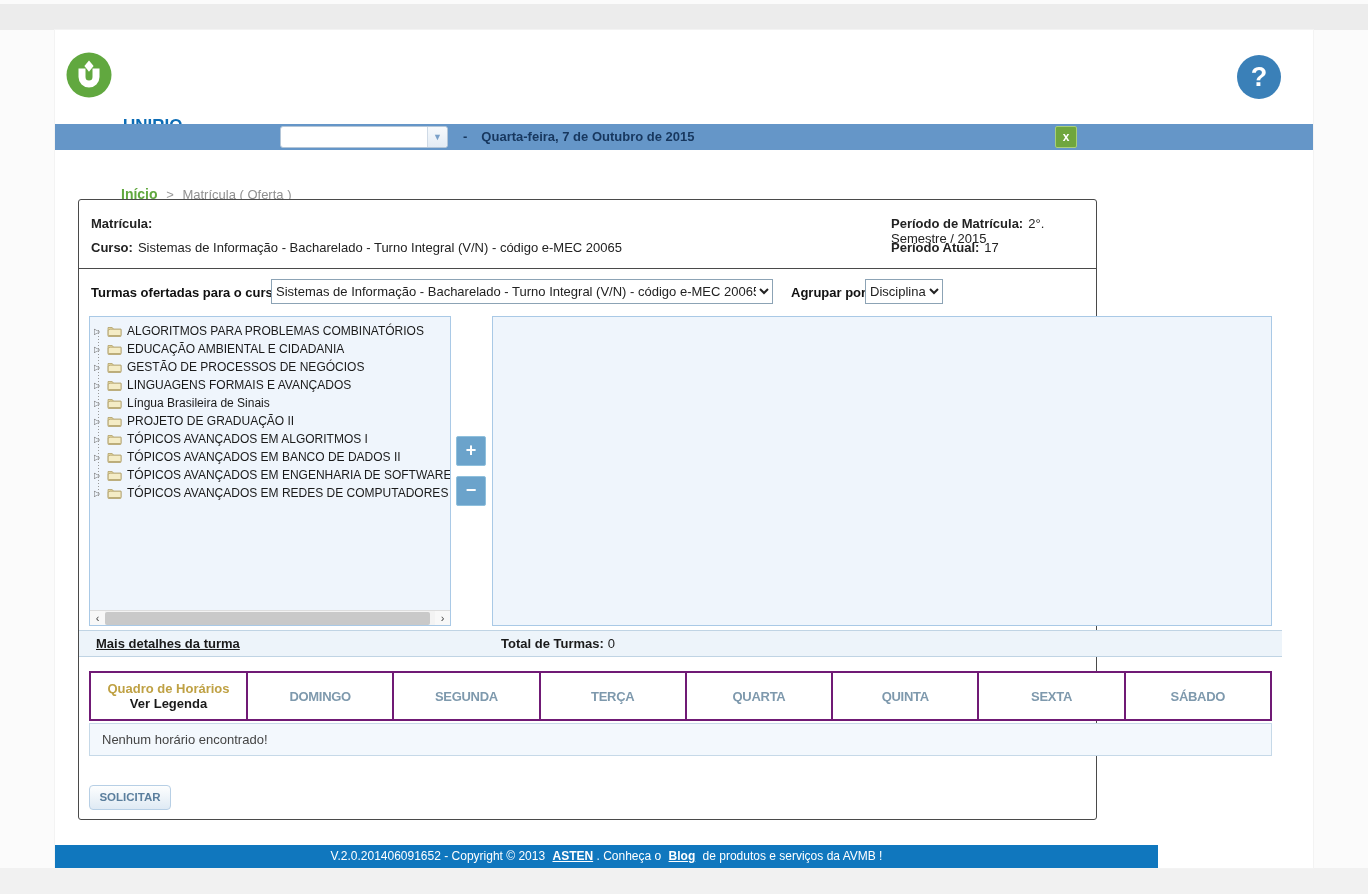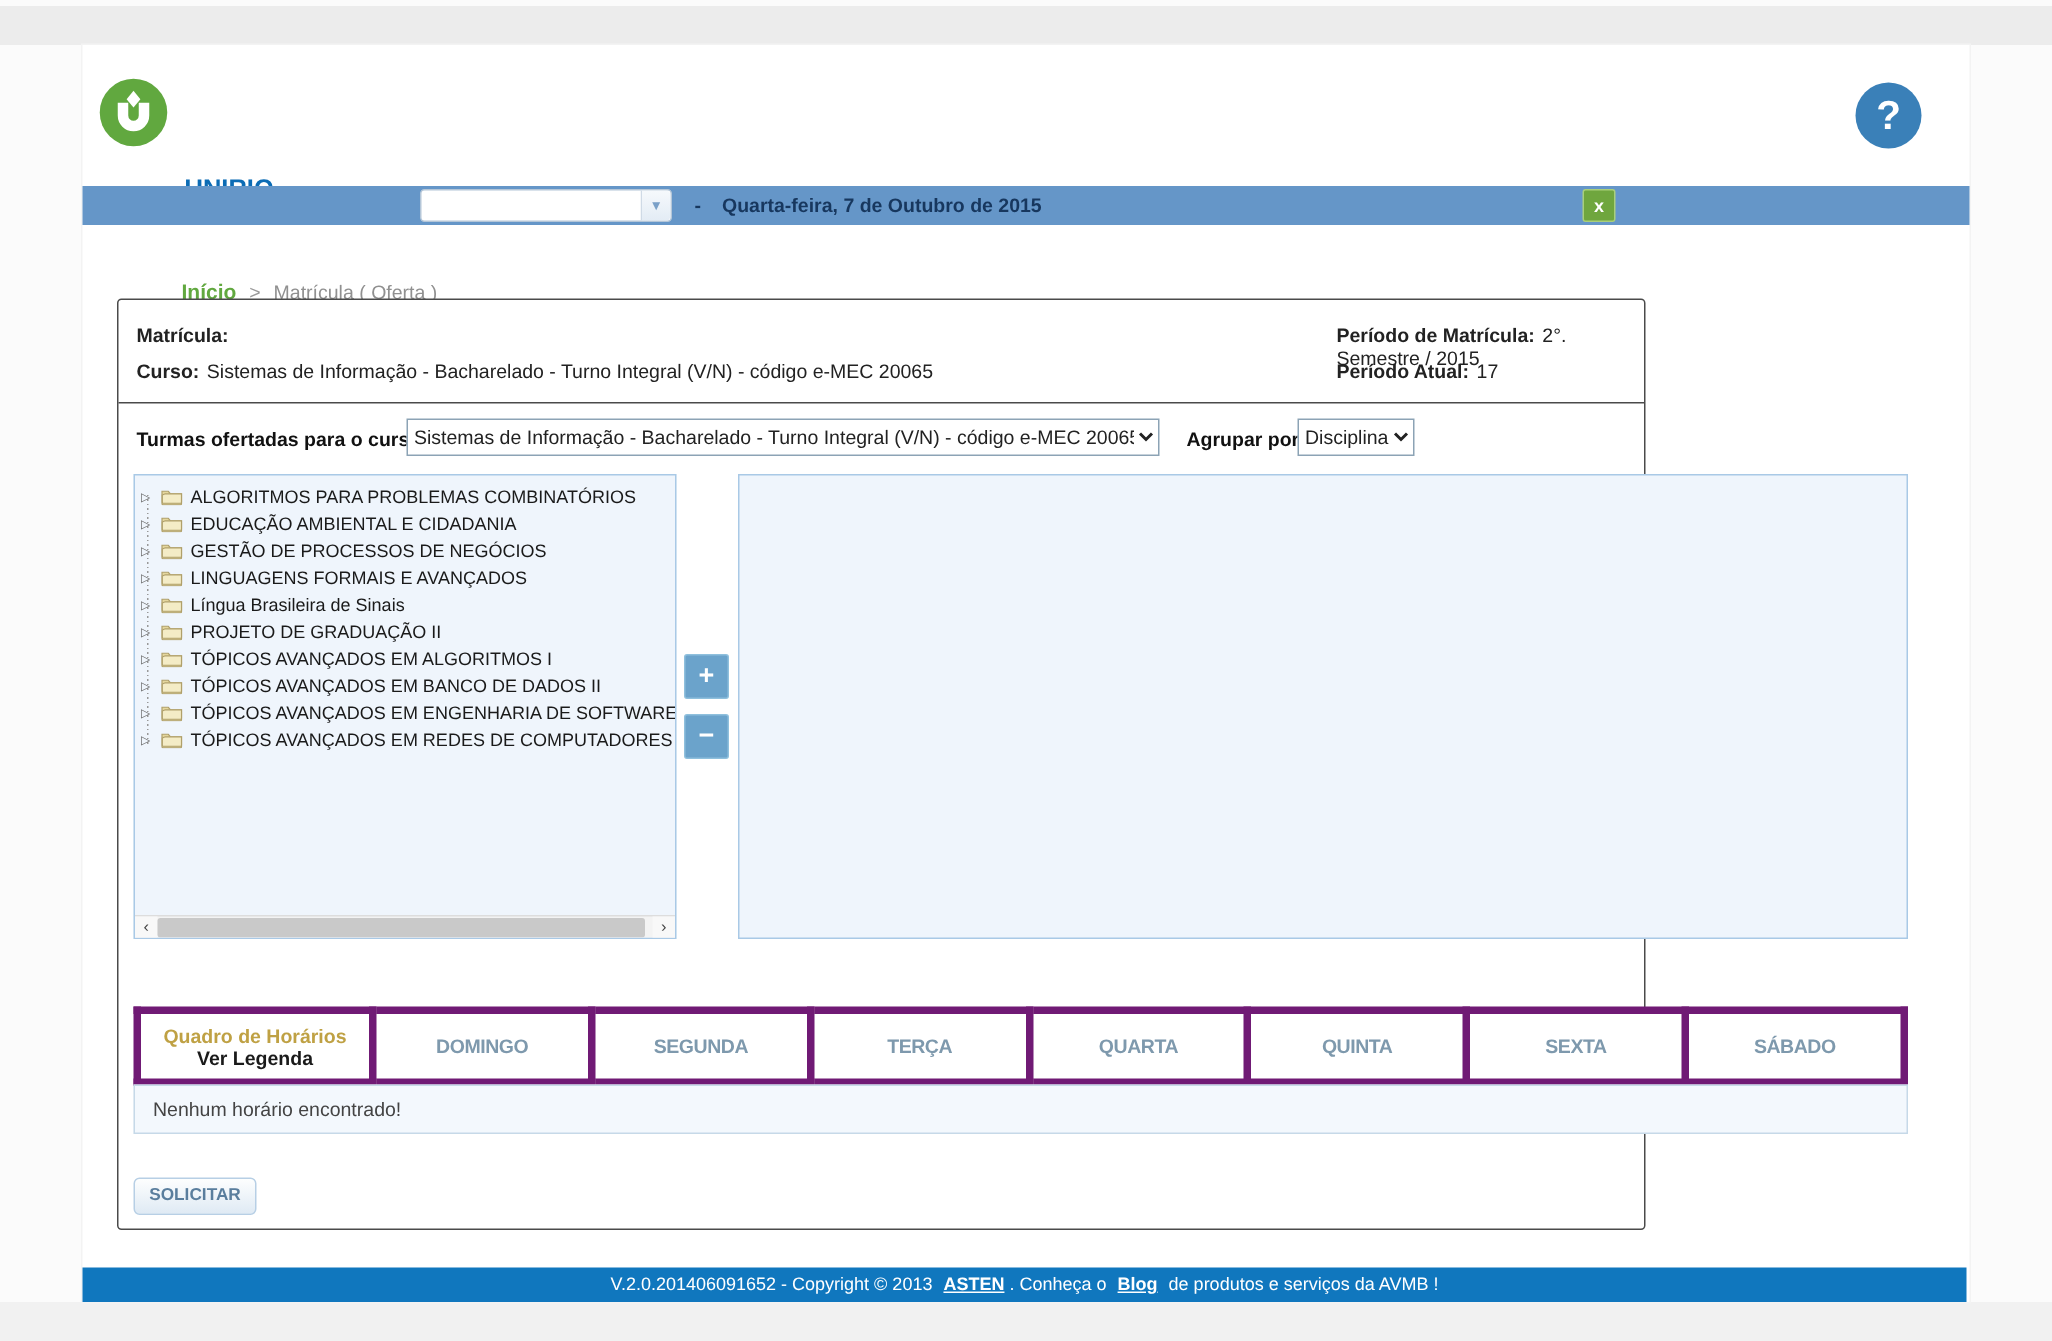--- a/index.html
+++ b/index.html
@@ -81,34 +81,34 @@
   
   .details{position:absolute;left:0;top:430px;width:1203px;height:27px;background:#edf4fa;
     border-top:1px solid #c0d4e4;border-bottom:1px solid #c0d4e4;font-size:13px;color:#1a1a1a;}
   .details .link{position:absolute;left:17px;top:5px;font-weight:bold;text-decoration:underline;cursor:pointer;}
   .details .total{position:absolute;left:422px;top:5px;}
   .details .total b{font-weight:bold;}
   .details .total .val{font-weight:normal;margin-left:4px;}
 
   
   .sched{position:absolute;left:10px;top:471px;width:1183px;border-collapse:collapse;table-layout:fixed;}
-  .sched td{border:5px solid #701a75;background:#fff;height:48px;text-align:center;vertical-align:middle;}
+  .sched td{border:2px solid #701a75;background:#fff;height:48px;text-align:center;vertical-align:middle;}
   .sched .corner{width:157px;}
   .corner .t1{color:var(--gold);font-weight:bold;font-size:13px;}
   .corner .t2{color:#1a1a1a;font-weight:bold;font-size:13px;cursor:pointer;}
   .day-cell{color:var(--day-text);font-weight:bold;font-size:13px;letter-spacing:-.3px;}
   .empty-row{position:absolute;left:10px;top:523px;width:1183px;height:33px;background:#f3f8fd;border:1px solid #c6d9e8;
     font-size:13px;color:#444;line-height:31px;padding-left:12px;}
 
   .submit-btn{position:absolute;left:10px;top:585px;width:82px;height:25px;border:1px solid #b7cfe5;border-radius:4px;
     background:linear-gradient(#fdfefe,#dfeaf4);color:var(--button-text);font-weight:bold;font-size:11.5px;
     text-align:center;line-height:23px;cursor:pointer;}
 
   
-  .footer{position:absolute;left:0;top:815px;width:1256px;height:23px;background:var(--footer-blue);
+  .footer{position:absolute;left:0;top:815px;width:1103px;height:23px;background:var(--footer-blue);
     color:#fff;font-size:12px;text-align:center;line-height:23px;}
   .footer span{margin-left:4px;}
   .footer span:first-child{margin-left:0;}
   .footer .flink{font-weight:bold;text-decoration:underline;cursor:pointer;}
   .footer .nosp{margin-left:0;}
 </style>
 </head>
 <body>
 
 <div class="page">
@@ -282,20 +282,24 @@
           </div>
           <div class="hs-arrow">›</div>
         </div>
       </div>
 
       <div class="mv-btn mv-add">+</div>
       <div class="mv-btn mv-rem">−</div>
 
       <div class="target-pane"></div>
 
+      <div class="details">
+        <span class="link">Mais detalhes da turma</span>
+        <span class="total"><b>Total de Turmas:</b><span class="val">0</span></span>
+      </div>
 
       <table class="sched">
         <tbody>
             <tr>
           <td class="corner">
             <div class="t1">Quadro de Horários</div>
             <div class="t2">Ver Legenda</div>
           </td>
 
         <td class="day-cell">DOMINGO</td>

